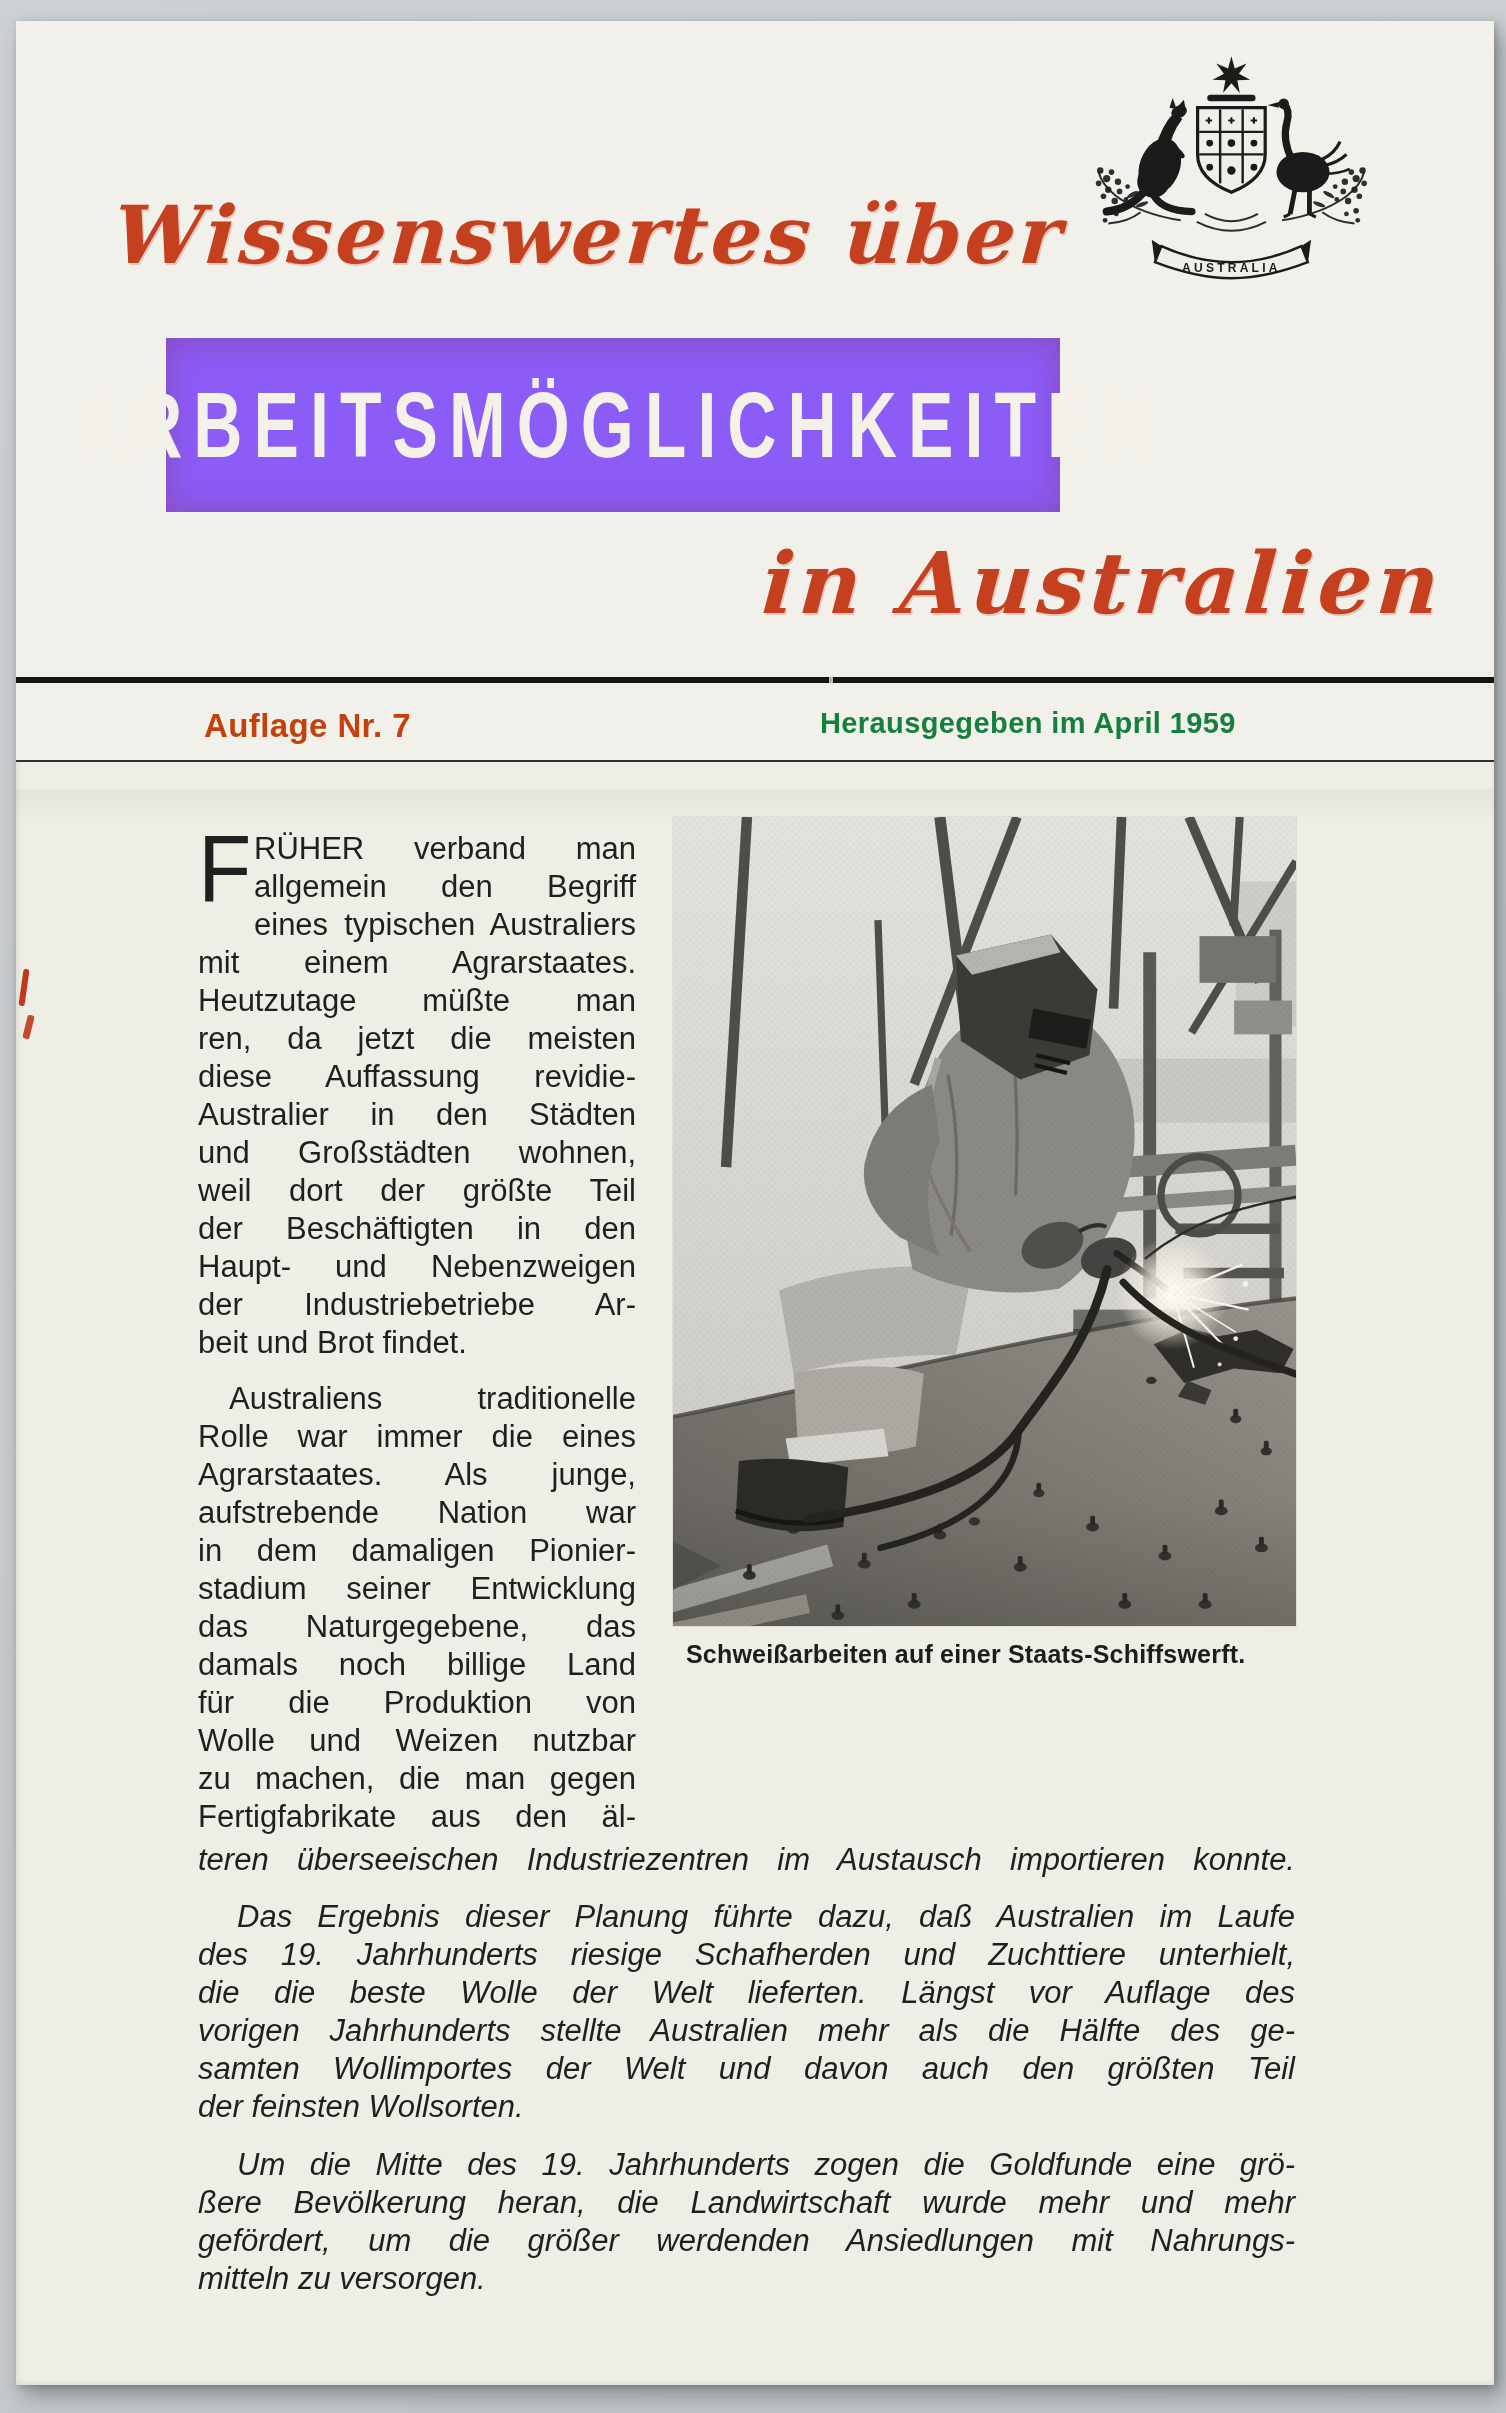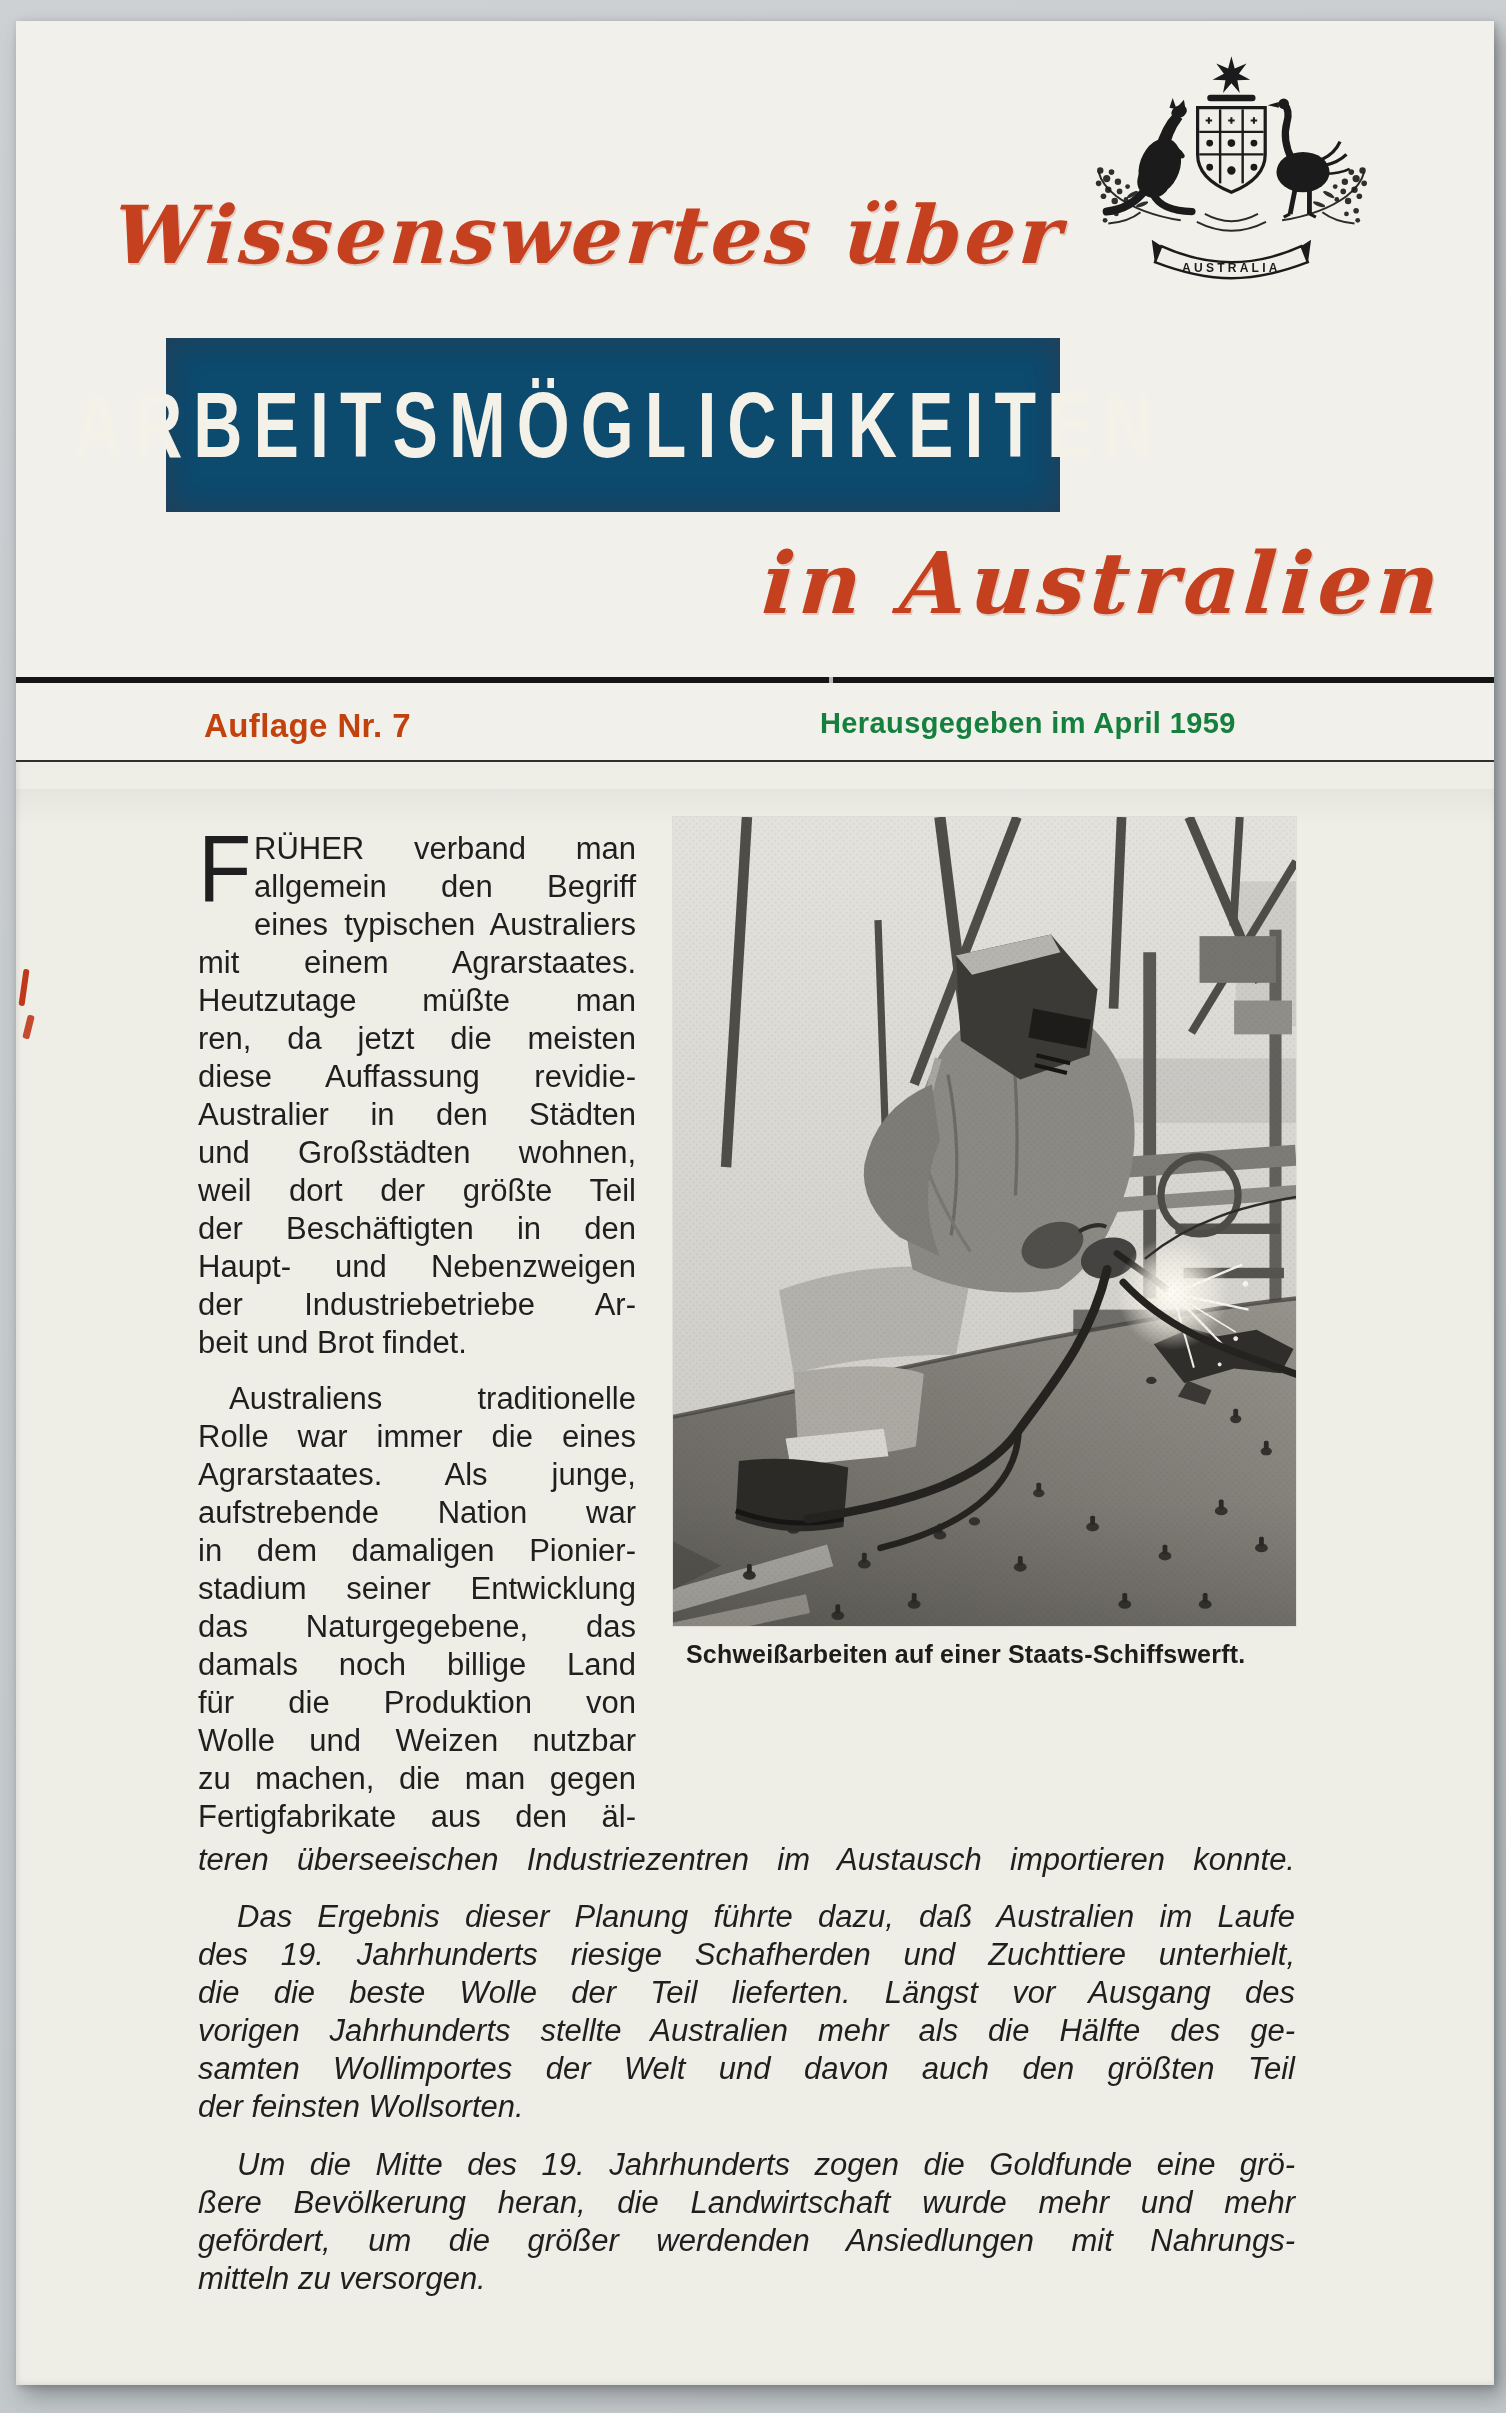--- a/index.html
+++ b/index.html
@@ -21,21 +21,21 @@
     background:linear-gradient(180deg,rgba(70,70,65,.05),rgba(70,70,65,0));}
 
   
   .script{font-family:"DejaVu Serif","Liberation Serif",serif;font-style:italic;font-weight:bold;
     color:#c5401f;transform:skewX(-4deg);transform-origin:left bottom;white-space:nowrap;}
   .script-1{position:absolute;left:95px;top:167px;font-size:80px;letter-spacing:3.2px;
     text-shadow:1.6px 1.6px 0 rgba(140,40,15,.18);}
   .script-2{position:absolute;right:54px;top:512px;font-size:85px;letter-spacing:4.8px;
     text-shadow:1.6px 1.6px 0 rgba(140,40,15,.18);transform:skewX(-4deg);}
   .banner{
-    position:absolute;left:150px;top:317px;width:894px;height:174px;background:#0c4a6e;
+    position:absolute;left:150px;top:317px;width:894px;height:174px;background:#8b5cf6;
     display:flex;align-items:center;justify-content:center;
     box-shadow:inset 0 0 32px rgba(120,25,8,.25);
   }
   .banner-text{
     color:#f4f1e8;font-weight:bold;font-size:74px;letter-spacing:12px;
     transform:scale(.92,1.24);transform-origin:center;white-space:nowrap;padding-left:12px;
   }
   .rule-thick{position:absolute;left:0;top:656px;width:100%;height:6.4px;background:#151515;}
   .rule-thick .nick{position:absolute;left:55%;top:0;width:4px;height:100%;background:#eeede6;opacity:.75;}
   .rule-thin{position:absolute;left:0;top:739px;width:100%;height:2.4px;background:#2f2f2d;}
@@ -428,21 +428,21 @@
       <figcaption class="caption">Schweißarbeiten auf einer Staats-Schiffswerft.</figcaption>
     </figure>
 
     <div class="fulltext">
       <div class="par">
         <div class="tline tline-end" style="text-align-last:justify;">teren überseeischen Industriezentren im Austausch importieren konnte.</div>
       </div>
       <div class="par">
           <div class="tline tline-indent">Das Ergebnis dieser Planung führte dazu, daß Australien im Laufe</div>
           <div class="tline">des 19. Jahrhunderts riesige Schafherden und Zuchttiere unterhielt,</div>
-          <div class="tline">die die beste Wolle der Teil lieferten. Längst vor Ausgang des</div>
+          <div class="tline">die die beste Wolle der Welt lieferten. Längst vor Auflage des</div>
           <div class="tline">vorigen Jahrhunderts stellte Australien mehr als die Hälfte des ge-</div>
           <div class="tline">samten Wollimportes der Welt und davon auch den größten Teil</div>
           <div class="tline tline-end">der feinsten Wollsorten.</div>
         </div>
       <div class="par">
           <div class="tline tline-indent">Um die Mitte des 19. Jahrhunderts zogen die Goldfunde eine grö-</div>
           <div class="tline">ßere Bevölkerung heran, die Landwirtschaft wurde mehr und mehr</div>
           <div class="tline">gefördert, um die größer werdenden Ansiedlungen mit Nahrungs-</div>
           <div class="tline tline-end">mitteln zu versorgen.</div>
         </div>

